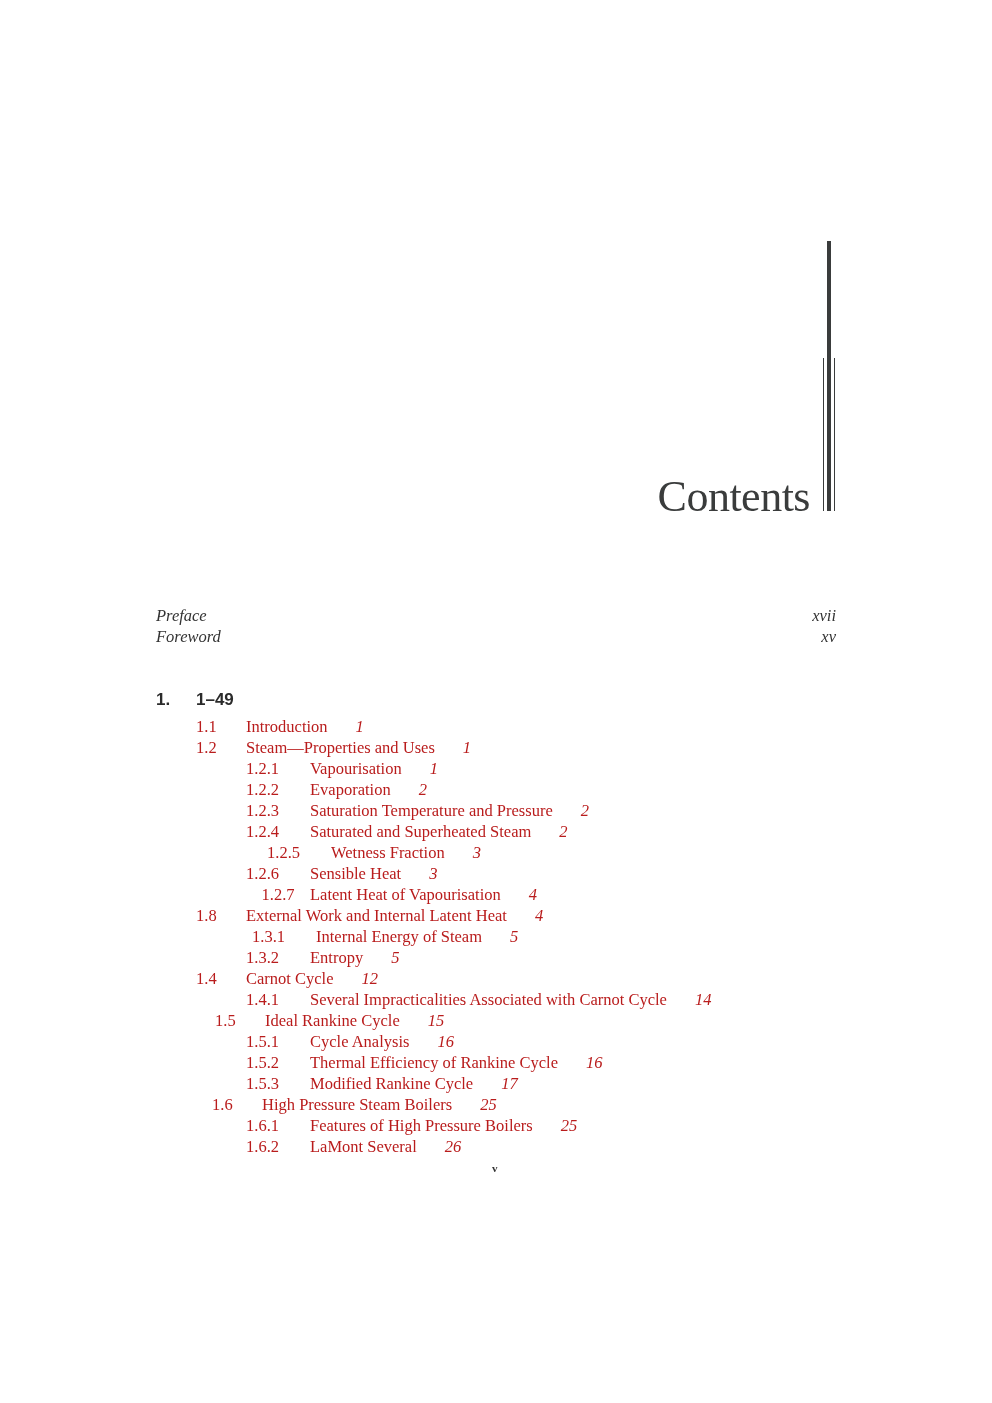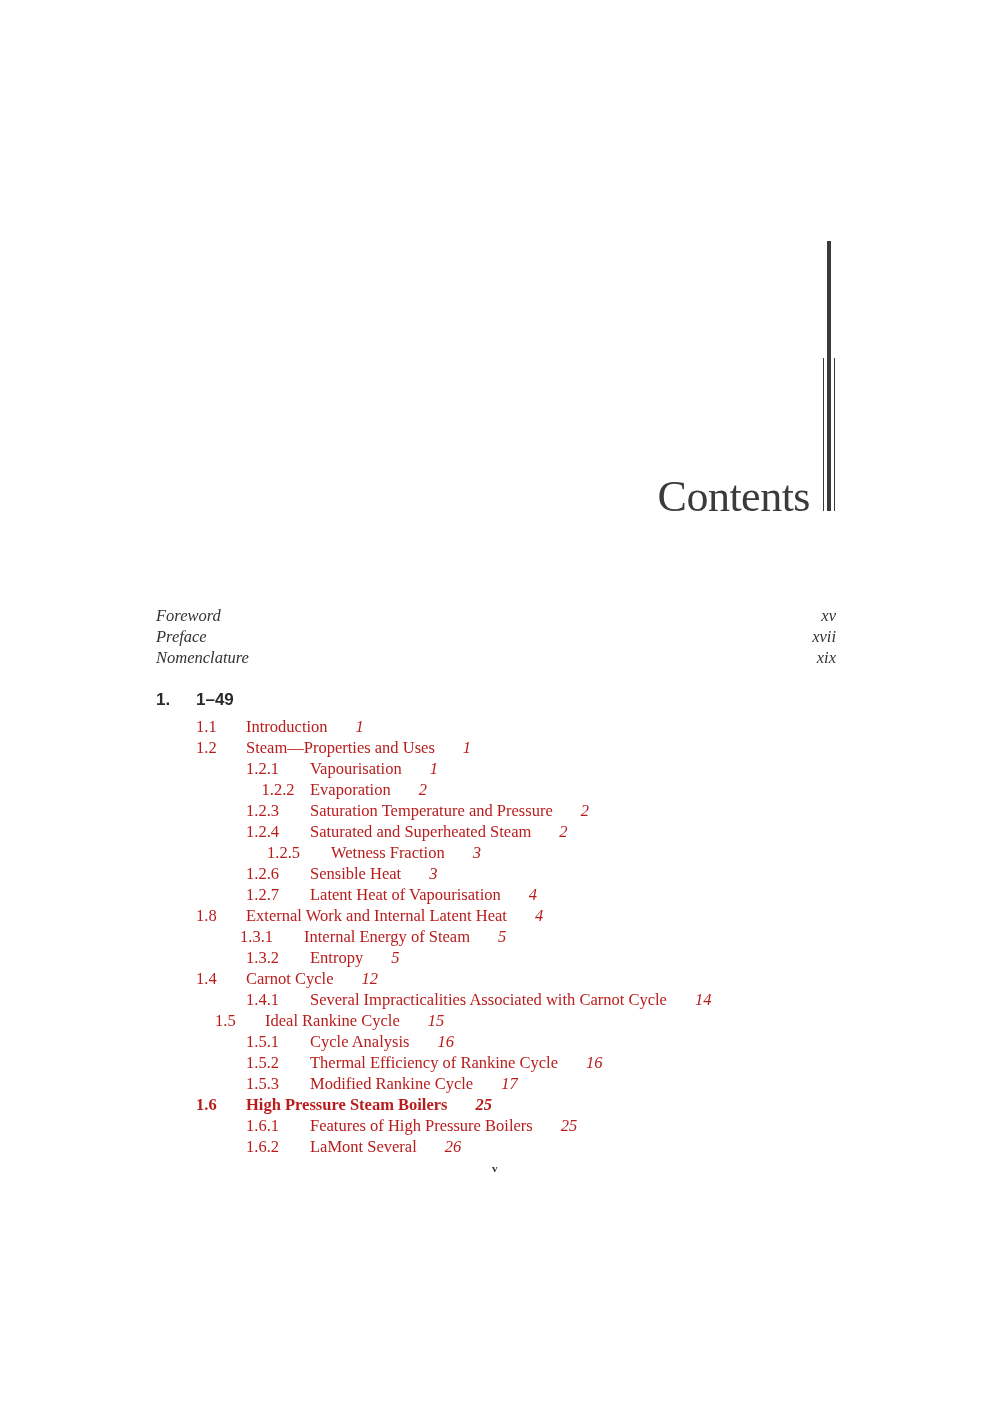--- a/index.html
+++ b/index.html
@@ -36,55 +36,51 @@
 <body>
 
 <div class="bar-thick"></div>
 <div class="bar-thin-l"></div>
 <div class="bar-thin-r"></div>
 
 <div class="title">Contents</div>
 
 <div class="front" style="top:605px;">
   <div class="row">
-    <span>Foreword</span>
-    <span>xv</span>
-  </div>
-  <div class="row">
     <span>Preface</span>
     <span>xvii</span>
   </div>
   <div class="row">
-    <span>Nomenclature</span>
-    <span>xix</span>
+    <span>Foreword</span>
+    <span>xv</span>
   </div>
 </div>
 
 <div class="chapter">
   <span class="num">1.</span>
   <span>1–49</span>
 </div>
 
 <div id="toc">
   <div class="toc-line lvl1" style="left:196px;top:716px;"><span class="no">1.1</span><span>Introduction</span><span class="pg">1</span></div>
   <div class="toc-line lvl1" style="left:196px;top:737px;"><span class="no">1.2</span><span>Steam—Properties and Uses</span><span class="pg">1</span></div>
   <div class="toc-line lvl2" style="left:246px;top:758px;"><span class="no">1.2.1</span><span>Vapourisation</span><span class="pg">1</span></div>
-  <div class="toc-line lvl2" style="left:246px;top:779px;text-align:center;"><span class="no">1.2.2</span><span>Evaporation</span><span class="pg">2</span></div>
+  <div class="toc-line lvl2" style="left:246px;top:779px;"><span class="no">1.2.2</span><span>Evaporation</span><span class="pg">2</span></div>
   <div class="toc-line lvl2" style="left:246px;top:800px;"><span class="no">1.2.3</span><span>Saturation Temperature and Pressure</span><span class="pg">2</span></div>
   <div class="toc-line lvl2" style="left:246px;top:821px;"><span class="no">1.2.4</span><span>Saturated and Superheated Steam</span><span class="pg">2</span></div>
   <div class="toc-line lvl2" style="left:246px;top:842px;margin-left:21px;"><span class="no">1.2.5</span><span>Wetness Fraction</span><span class="pg">3</span></div>
   <div class="toc-line lvl2" style="left:246px;top:863px;"><span class="no">1.2.6</span><span>Sensible Heat</span><span class="pg">3</span></div>
-  <div class="toc-line lvl2" style="left:246px;top:884px;"><span class="no">1.2.7</span><span>Latent Heat of Vapourisation</span><span class="pg">4</span></div>
+  <div class="toc-line lvl2" style="left:246px;top:884px;text-align:center;"><span class="no">1.2.7</span><span>Latent Heat of Vapourisation</span><span class="pg">4</span></div>
   <div class="toc-line lvl1" style="left:196px;top:905px;"><span class="no">1.8</span><span>External Work and Internal Latent Heat</span><span class="pg">4</span></div>
-  <div class="toc-line lvl2" style="left:240px;top:926px;"><span class="no">1.3.1</span><span>Internal Energy of Steam</span><span class="pg">5</span></div>
+  <div class="toc-line lvl2" style="left:252px;top:926px;"><span class="no">1.3.1</span><span>Internal Energy of Steam</span><span class="pg">5</span></div>
   <div class="toc-line lvl2" style="left:246px;top:947px;"><span class="no">1.3.2</span><span>Entropy</span><span class="pg">5</span></div>
   <div class="toc-line lvl1" style="left:196px;top:968px;"><span class="no">1.4</span><span>Carnot Cycle</span><span class="pg">12</span></div>
   <div class="toc-line lvl2" style="left:246px;top:989px;"><span class="no">1.4.1</span><span>Several Impracticalities Associated with Carnot Cycle</span><span class="pg">14</span></div>
   <div class="toc-line lvl1" style="left:196px;top:1010px;margin-left:19px;"><span class="no">1.5</span><span>Ideal Rankine Cycle</span><span class="pg">15</span></div>
   <div class="toc-line lvl2" style="left:246px;top:1031px;"><span class="no">1.5.1</span><span>Cycle Analysis</span><span class="pg">16</span></div>
   <div class="toc-line lvl2" style="left:246px;top:1052px;"><span class="no">1.5.2</span><span>Thermal Efficiency of Rankine Cycle</span><span class="pg">16</span></div>
   <div class="toc-line lvl2" style="left:246px;top:1073px;"><span class="no">1.5.3</span><span>Modified Rankine Cycle</span><span class="pg">17</span></div>
-  <div class="toc-line lvl1" style="left:196px;top:1094px;font-weight:bold;"><span class="no">1.6</span><span>High Pressure Steam Boilers</span><span class="pg">25</span></div>
+  <div class="toc-line lvl1" style="left:212px;top:1094px;"><span class="no">1.6</span><span>High Pressure Steam Boilers</span><span class="pg">25</span></div>
   <div class="toc-line lvl2" style="left:246px;top:1115px;"><span class="no">1.6.1</span><span>Features of High Pressure Boilers</span><span class="pg">25</span></div>
   <div class="toc-line lvl2" style="left:246px;top:1136px;"><span class="no">1.6.2</span><span>LaMont Several</span><span class="pg">26</span></div>
 </div>
 
 <div class="folio">v</div>
 
 </body></html>

